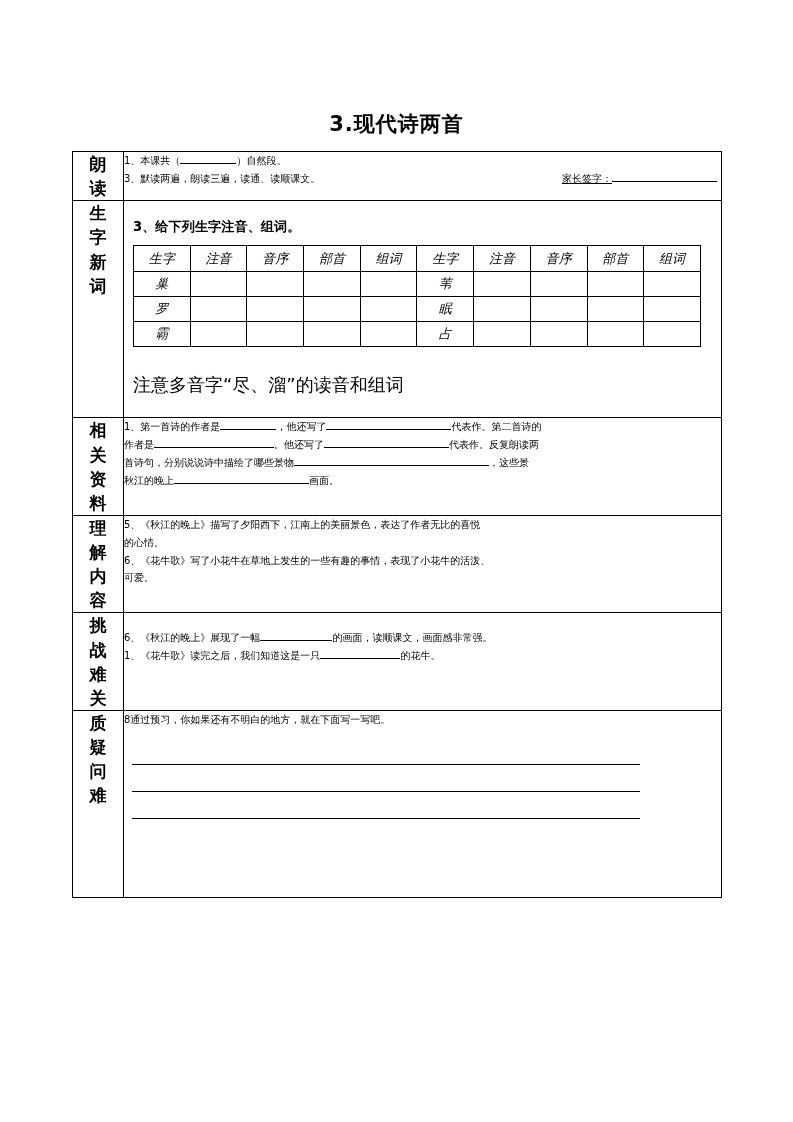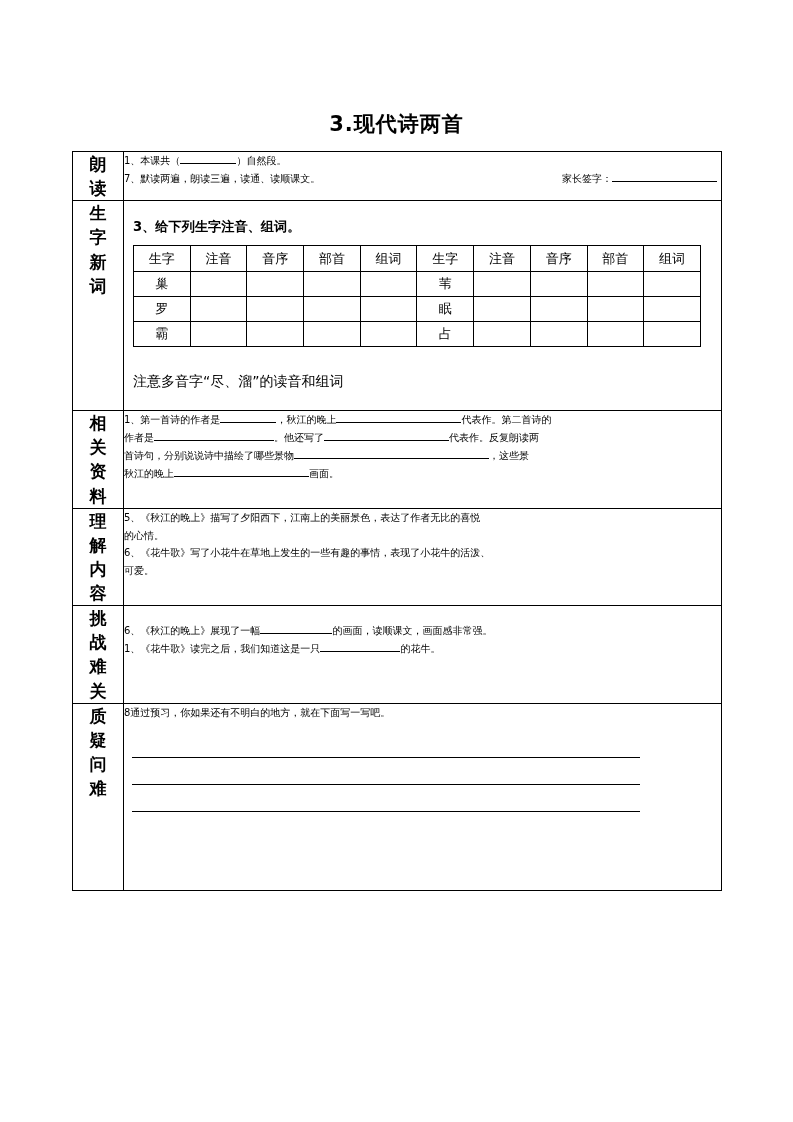--- a/index.html
+++ b/index.html
@@ -83,46 +83,47 @@
   .b-195   { width: 195px; }
   .b-135   { width: 135px; }
   .b-72    { width: 72px; }
   .b-80    { width: 80px; }
 
   .sign-row {
     display: flex;
     justify-content: space-between;
     align-items: baseline;
   }
-  .sign-right { white-space: nowrap; padding-right: 4px; }
+  .sign-right { white-space: nowrap; padding-right: 4px; text-decoration: underline; }
 
   
   .vocab-wrap { padding: 0 8px 0 9px; }
   .vocab-intro {
     font-size: 13.2px;
     line-height: 1.8;
     padding: 14px 0 6px 0;
     font-weight: bold;
   }
   table.vocab {
     width: 568px;
     border-collapse: collapse;
     table-layout: fixed;
+    font-style: italic;
   }
   table.vocab td {
     border: 1px solid #000000;
     height: 24px;
     text-align: center;
     vertical-align: middle;
     font-size: 13px;
     padding: 0;
   }
   table.vocab td.hd { height: 25px; }
   .vocab-note {
-    font-size: 14px;
+    font-size: 18px;
     line-height: 1.8;
     padding: 22px 0 16px 0;
   }
 
   
   .rules { padding-top: 9px; }
   .rule-line {
     width: 508px;
     border-bottom: 1.4px solid #000000;
     height: 26px;
@@ -145,21 +146,21 @@
         <tr>
       <td class="cat-cell">
         <div class="cat-stack">
           <span>朗</span>
           <span>读</span>
         </div>
       </td>
       <td class="body-cell">
         <span class="ln"><span>1、本课共（</span><span class="blank b-56"></span><span>）自然段。</span></span>
         <div class="sign-row">
-          <span>7、默读两遍，朗读三遍，读通、读顺课文。</span>
+          <span>3、默读两遍，朗读三遍，读通、读顺课文。</span>
           <span class="sign-right"><span>家长签字：</span><span class="blank b-sign"></span></span>
         </div>
       </td>
     </tr>
 
     <tr>
       <td class="cat-cell">
         <div class="cat-stack">
           <span>生</span>
           <span>字</span>
@@ -230,21 +231,21 @@
     <tr>
       <td class="cat-cell">
         <div class="cat-stack">
           <span>相</span>
           <span>关</span>
           <span>资</span>
           <span>料</span>
         </div>
       </td>
       <td class="body-cell">
-        <span class="ln"><span>1、第一首诗的作者是</span><span class="blank b-56"></span><span>，秋江的晚上</span><span class="blank b-125"></span><span>代表作。第二首诗的</span></span>
+        <span class="ln"><span>1、第一首诗的作者是</span><span class="blank b-56"></span><span>，他还写了</span><span class="blank b-125"></span><span>代表作。第二首诗的</span></span>
         <span class="ln"><span>作者是</span><span class="blank b-120"></span><span>。他还写了</span><span class="blank b-125"></span><span>代表作。反复朗读两</span></span>
         <span class="ln"><span>首诗句，分别说说诗中描绘了哪些景物</span><span class="blank b-195"></span><span>，这些景</span></span>
         <span class="ln"><span>秋江的晚上</span><span class="blank b-135"></span><span>画面。</span></span>
       </td>
     </tr>
 
     <tr>
       <td class="cat-cell">
         <div class="cat-stack">
           <span>理</span>

